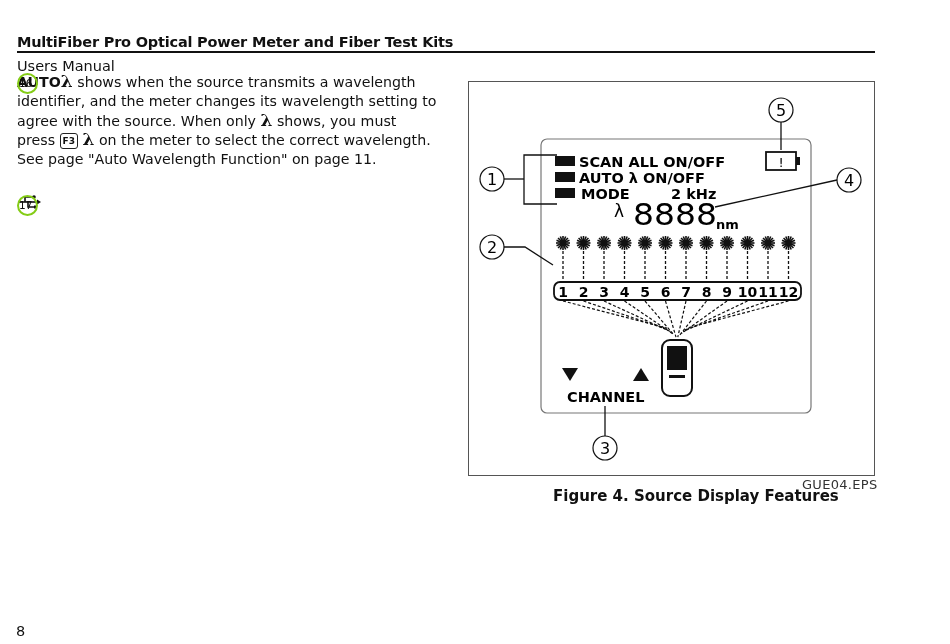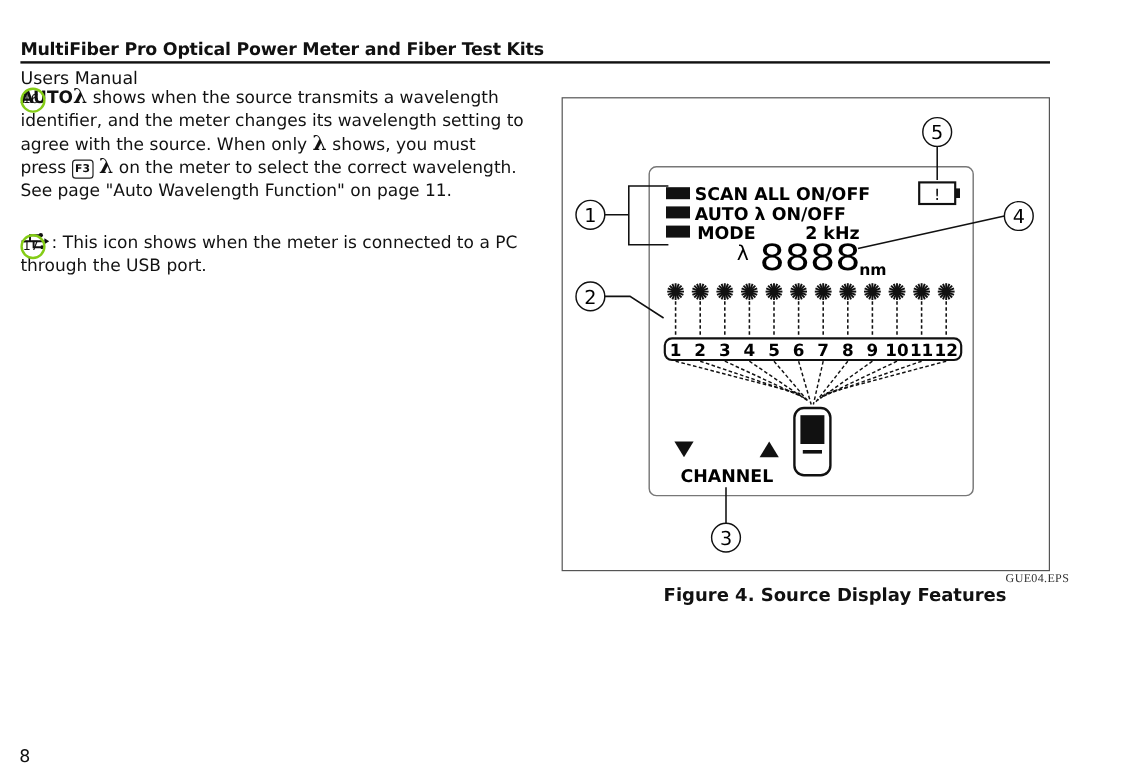--- a/index.html
+++ b/index.html
@@ -12,21 +12,21 @@
   .item { position:absolute; left:17px; width:420px; font-size:14.2px; line-height:18.8px; }
   .item .num { position:absolute; left:0; top:1px; width:17px; height:17px; border:2px solid #84cc16; border-radius:50%;
                font-size:10.5px; line-height:17px; }
   .item .body { }
   .lam { font-family:"DejaVu Serif", serif; font-size:17px; font-weight:bold; }
   .key { display:inline-block; border:1px solid #222; border-radius:3px; font-size:9px; font-weight:bold;
          padding:0 2px; line-height:14px; vertical-align:1px; }
   .usb-icon { display:inline-block; width:26px; height:14px; vertical-align:-1px; }
 
   .fig-frame { position:absolute; left:468px; top:81px; width:405px; height:393px; border:1px solid #555; }
-  .fig-id { position:absolute; left:838px; top:477px; font-size:10px; color:#333; letter-spacing:0.3px;font-family:Liberation Serif, serif; }
+  .fig-id { position:absolute; left:802px; top:477px; font-size:13px; color:#333; letter-spacing:0.3px; }
   .fig-caption { position:absolute; left:553px; top:487px; font-size:15px; font-weight:bold; }
   .page-num { position:absolute; left:16px; top:623px; font-size:14.5px; }
   svg text { font-family:"DejaVu Sans", sans-serif; }
 </style>
 </head>
 <body>
 
 <div>
   <div class="hdr-title">MultiFiber Pro Optical Power Meter and Fiber Test Kits</div>
   <div class="hdr-sub">Users Manual</div>
@@ -40,21 +40,21 @@
 
 <div class="item" style="top:194px;">
   <span class="num">17</span>
   <div class="body"><svg class="usb-icon" viewBox="0 0 26 14">
         <line x1="1" y1="7" x2="20" y2="7" stroke="#111" stroke-width="1.6"></line>
         <polyline points="8,7 8,2 16,2" fill="none" stroke="#111" stroke-width="1.6"></polyline>
         <polyline points="11,7 11,12 18,12" fill="none" stroke="#111" stroke-width="1.6"></polyline>
         <circle cx="17" cy="2" r="1.8" fill="#111"></circle>
         <rect x="17" y="10.5" width="3" height="3" fill="#111"></rect>
         <polygon points="20,4.5 24,7 20,9.5" fill="#111"></polygon>
-      </svg><span>: This icon shows when the meter is connected to a PC through the USB port.</span></div>
+      </svg></div>
 </div>
 
 <div class="fig-frame">
   <svg width="405" height="393" viewBox="0 0 405 393">
     <rect x="72" y="57" width="270" height="274" rx="6" ry="6" fill="none" stroke="#777" stroke-width="1.2"></rect>
 
     <polyline points="88,73 55,73 55,122 88,122" fill="none" stroke="#111" stroke-width="1.3"></polyline>
     <line x1="35" y1="97" x2="55" y2="97" stroke="#111" stroke-width="1.3"></line>
     <g>
       <circle cx="23" cy="97" r="12" fill="#fff" stroke="#111" stroke-width="1.2"></circle>

